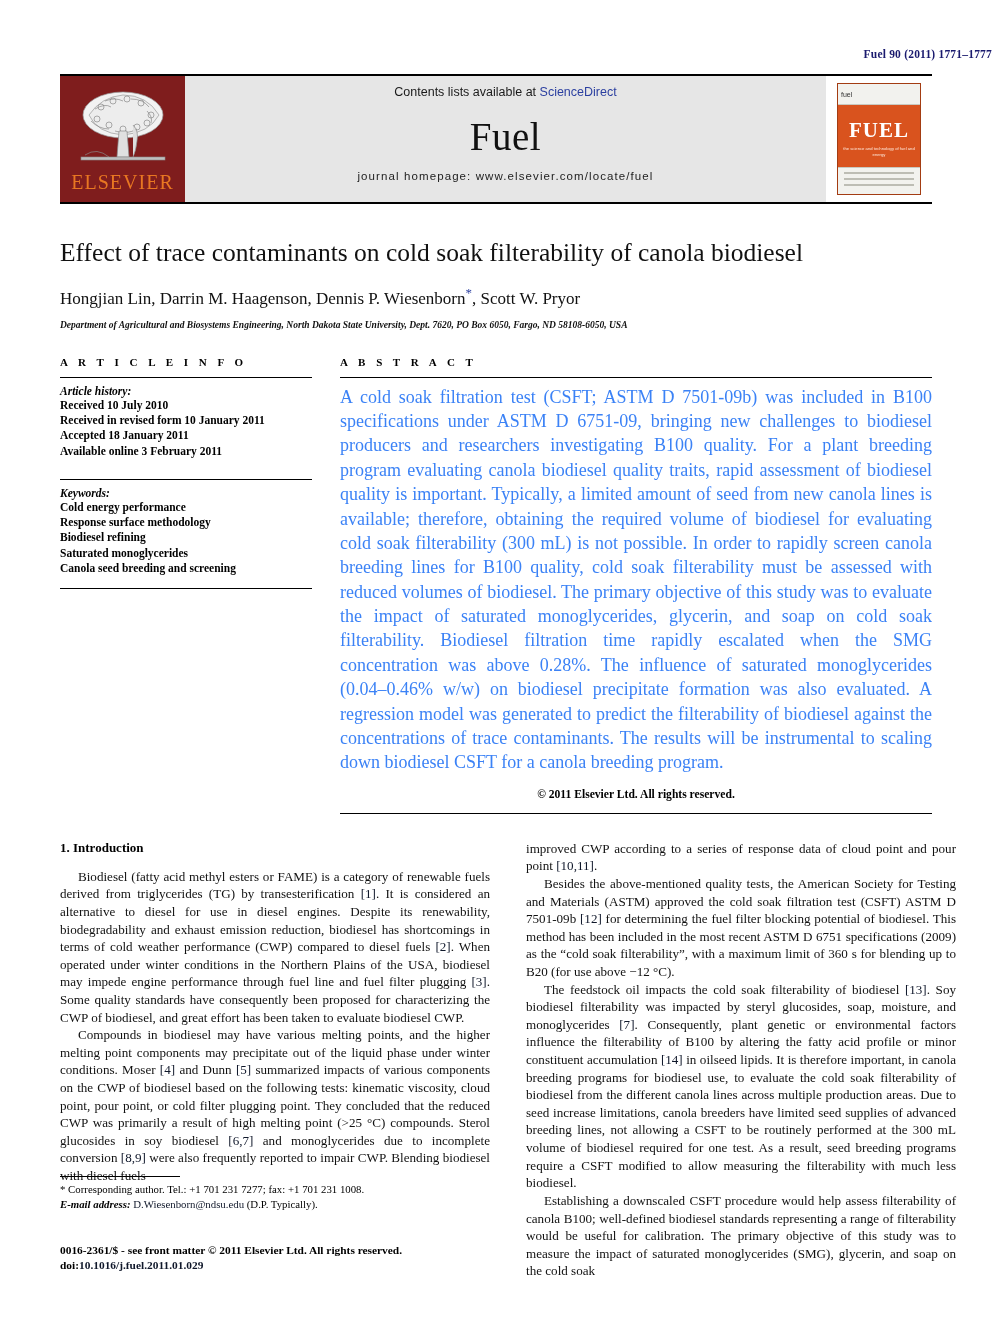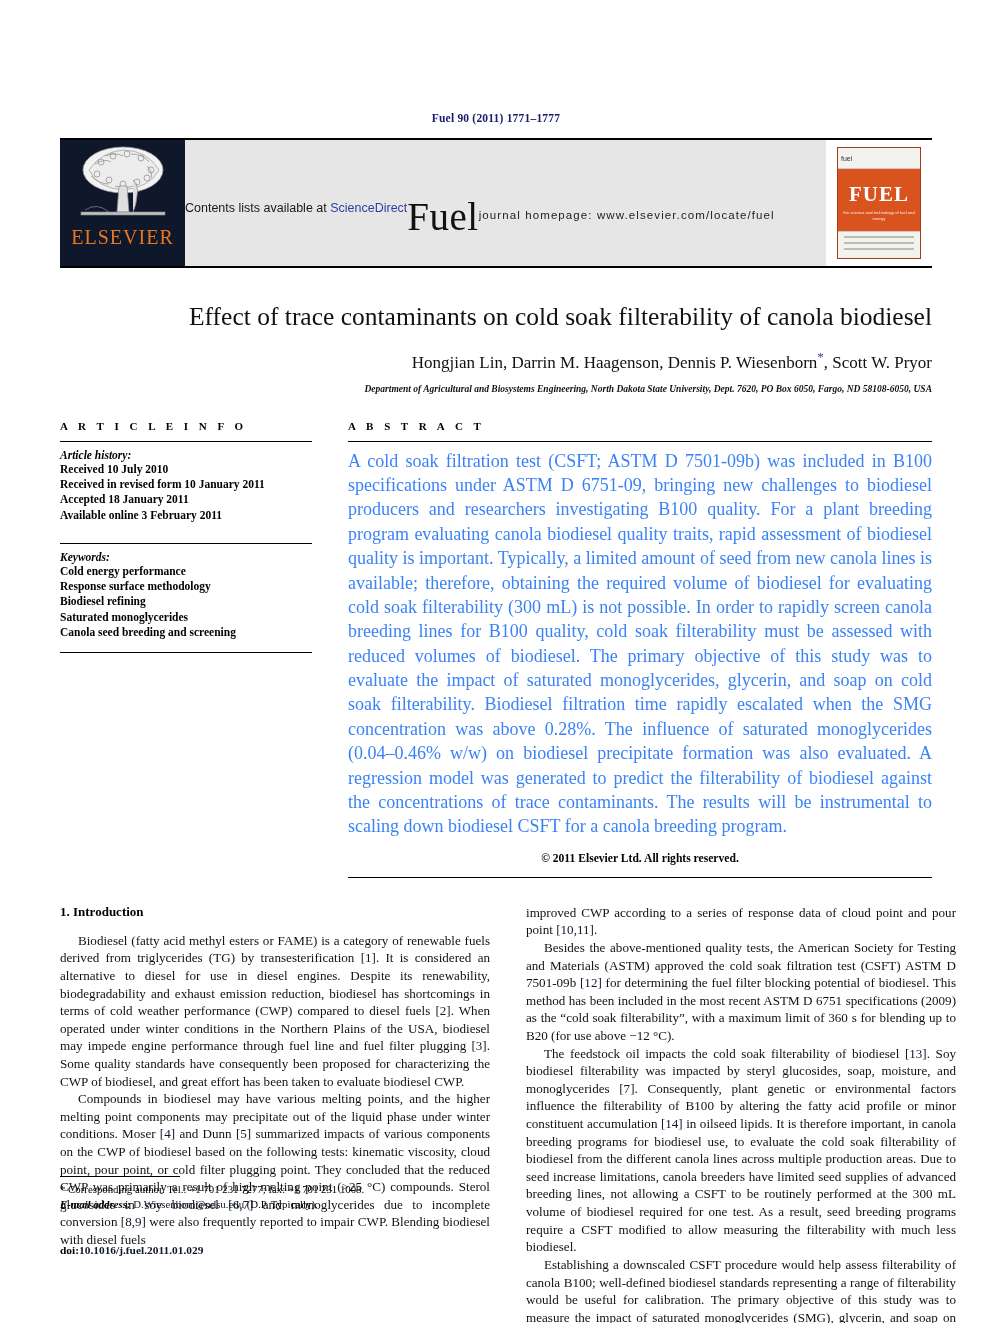--- a/index.html
+++ b/index.html
@@ -18,50 +18,51 @@
   .page {
     position: relative;
     width: 992px;
     height: 1323px;
     padding: 0;
     box-sizing: border-box;
   }
 
   
   .running-head {
-    text-align: center;
+    text-align: right;
     font-size: 11.5px;
     font-weight: bold;
     color: #1a1a6e;
-    padding-top: 112px;
+    padding-top: 48px;
     letter-spacing: .2px;
   }
 
   
   .masthead {
     margin: 14px 60px 0 60px;
     border-top: 2.5px solid #000;
     border-bottom: 2.5px solid #000;
     height: 126px;
     display: flex;
     align-items: stretch;
     position: relative;
   }
   .masthead-left {
     width: 125px;
     flex: 0 0 125px;
     display: flex;
+    align-items: center;
     justify-content: center;
-    background: #0f172a;
+    background: #7f1d1d;
   }
   .masthead-center {
     flex: 1 1 auto;
     background: #e6e6e6;
     display: flex;
-    flex-direction: row;
+    flex-direction: column;
     align-items: center;
     justify-content: flex-start;
     padding-top: 9px;
     box-sizing: border-box;
   }
   .masthead-right {
     width: 106px;
     flex: 0 0 106px;
     display: flex;
     align-items: center;
@@ -161,21 +162,20 @@
   }
   .cover-thumb .cov-bottom .bar {
     height: 2px;
     background: #bdbdb4;
     margin: 4px 6px;
   }
 
   
   .title-block {
     margin: 34px 60px 0 60px;
-    text-align: right;
   }
   .paper-title {
     font-size: 25.5px;
     line-height: 1.18;
     font-weight: normal;
     margin: 0;
     color: #111;
   }
   .authors {
     font-size: 17px;
@@ -192,21 +192,21 @@
     font-style: italic;
     font-weight: bold;
     margin-top: 11px;
     color: #111;
   }
 
   
   .info-abstract {
     margin: 26px 60px 0 60px;
     display: flex;
-    gap: 36px;
+    gap: 28px;
   }
   .col-info {
     width: 252px;
     flex: 0 0 252px;
   }
   .col-abstract {
     flex: 1 1 auto;
   }
   .sec-label {
     font-family: "Liberation Serif", serif;
@@ -437,16 +437,17 @@
     </div>
   </div>
 
   <div class="footnote">
     <div class="fn-rule"></div>
     <p>* Corresponding author. Tel.: +1 701 231 7277; fax: +1 701 231 1008.</p>
     <p><span class="em-label">E-mail address:</span> <span class="ref">D.Wiesenborn@ndsu.edu</span><span> (D.P. Typically).</span></p>
   </div>
 
   <div class="footer-id">
+    <div>0016-2361/$ - see front matter © 2011 Elsevier Ltd. All rights reserved.</div>
     <div><span>doi:</span><span class="ref">10.1016/j.fuel.2011.01.029</span></div>
   </div>
 
 </div>
 
 </body></html>

